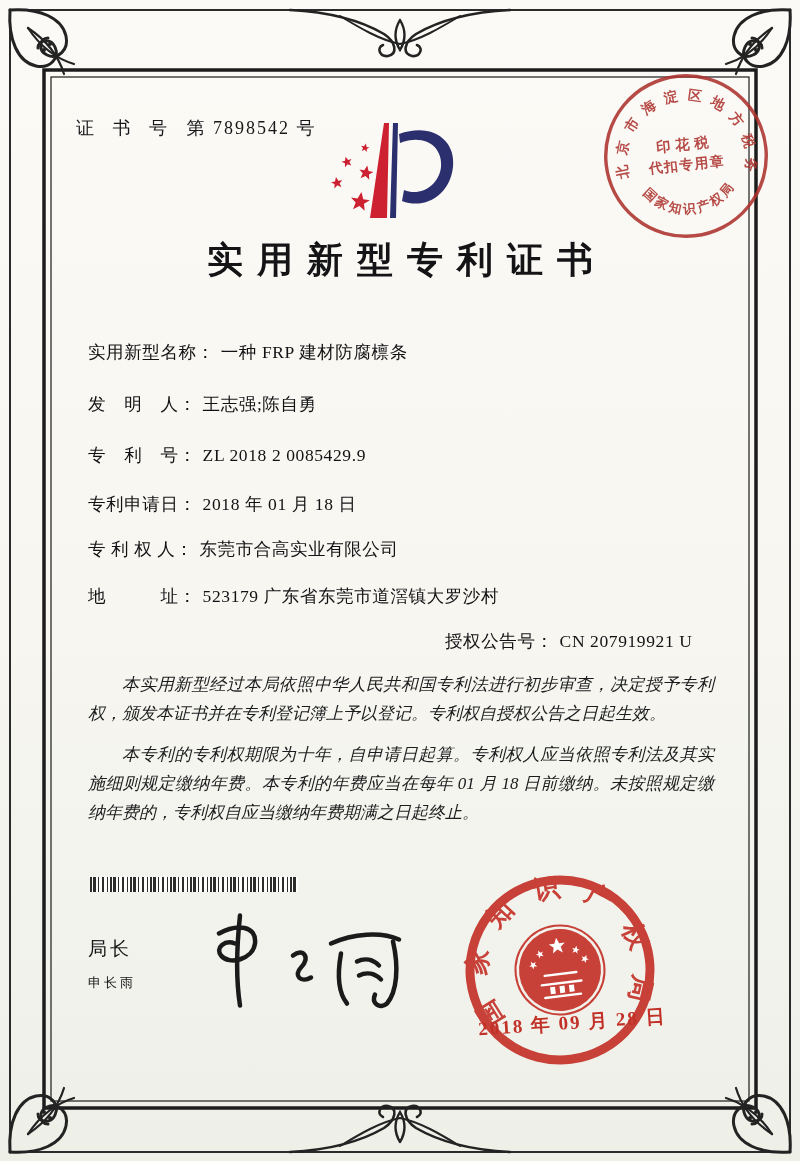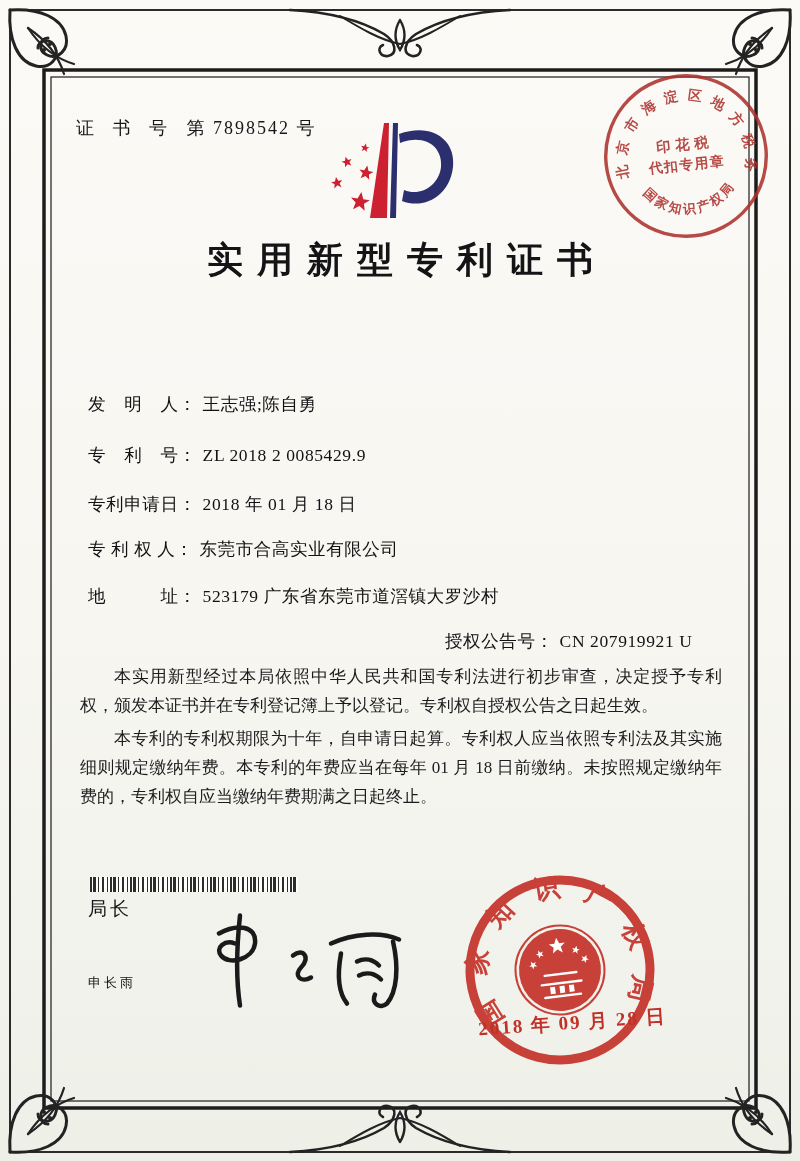--- a/index.html
+++ b/index.html
@@ -19,29 +19,29 @@
          letter-spacing:14px;text-indent:14px;color:#141416;}
   
   .row{left:88px;font-size:17.5px;letter-spacing:.6px;color:#121214;white-space:nowrap;}
   .row .lbl{margin-right:6px;}
   .r0{top:340px}.r1{top:392px}.r2{top:443px}.r3{top:492px}
   .r4{top:537px}.r5{top:584px}.r6{top:629px}
   .r7{top:629px;left:445px;}
   
   .body-text{left:76px;width:650px;top:658px;font-size:17px;line-height:29px;
              text-align:justify;color:#1c1c1e;}
-  .body-text p{margin:4px;text-indent:2em;}
+  .body-text p{margin:12px;text-indent:2em;font-style:italic;}
   
   .barcode{left:90px;top:877px;width:208px;height:15px;opacity:.88;
     background:repeating-linear-gradient(90deg,
       #111 0 2px,#fff 2px 3px,#111 3px 6px,#fff 6px 8px,
       #111 8px 9px,#fff 9px 12px,#111 12px 14px,#fff 14px 17px,
       #111 17px 18px,#fff 18px 20px);}
   
-  .signer-title{left:88px;top:896px;font-size:19px;letter-spacing:3px;color:#141416;font-family:Liberation Serif, serif;}
+  .signer-title{left:88px;top:936px;font-size:19px;letter-spacing:3px;color:#141416;font-family:Liberation Serif, serif;}
   .signer-name{left:88px;top:974px;font-size:13px;letter-spacing:3px;color:#141416;}
   .signature{left:185px;top:908px;width:230px;height:108px;}
   
   .seal{left:460px;top:870px;width:200px;height:200px;opacity:.93;transform:rotate(-7deg);}
   .seal-date{left:478px;top:1008px;width:240px;font-size:19px;font-weight:700;
              letter-spacing:2px;color:#c23128;transform:rotate(-4deg);}
   .tax-stamp{left:600px;top:70px;width:172px;height:172px;opacity:.88;transform:rotate(-6deg);}
   .logo{left:320px;top:120px;width:160px;height:110px;}
   
   .footer{left:0;right:0;top:1060px;text-align:center;font-size:15.5px;
@@ -111,20 +111,23 @@
     <use href="#lstar" transform="translate(46,53) scale(0.75) rotate(10)"></use>
     <use href="#lstar" transform="translate(17,63) scale(0.6) rotate(-10)"></use>
     <use href="#lstar" transform="translate(40,82) scale(1.0) rotate(8)"></use>
     <polygon points="64,3 69,3 67,98 50,98" fill="#cd2031"></polygon>
     <polygon points="73,3 78,3 76,98 70,98" fill="#2c2f6d"></polygon>
     <path d="M79,14 C112,2 136,20 133,47 C130,75 105,90 82,81 L84,70 C101,77 119,65 121,47 C123,27 105,13 80,23 Z" fill="#2c2f6d"></path>
   </svg>
 
   <div class="abs title">实用新型专利证书</div>
 
+  <div class="abs row r0">
+    <span class="lbl">实用新型名称：</span><span>一种 FRP 建材防腐檩条</span>
+  </div>
   <div class="abs row r1">
     <span class="lbl">发　明　人：</span><span>王志强;陈自勇</span>
   </div>
   <div class="abs row r2">
     <span class="lbl">专　利　号：</span><span>ZL 2018 2 0085429.9</span>
   </div>
   <div class="abs row r3">
     <span class="lbl">专利申请日：</span><span>2018 年 01 月 18 日</span>
   </div>
   <div class="abs row r4">

